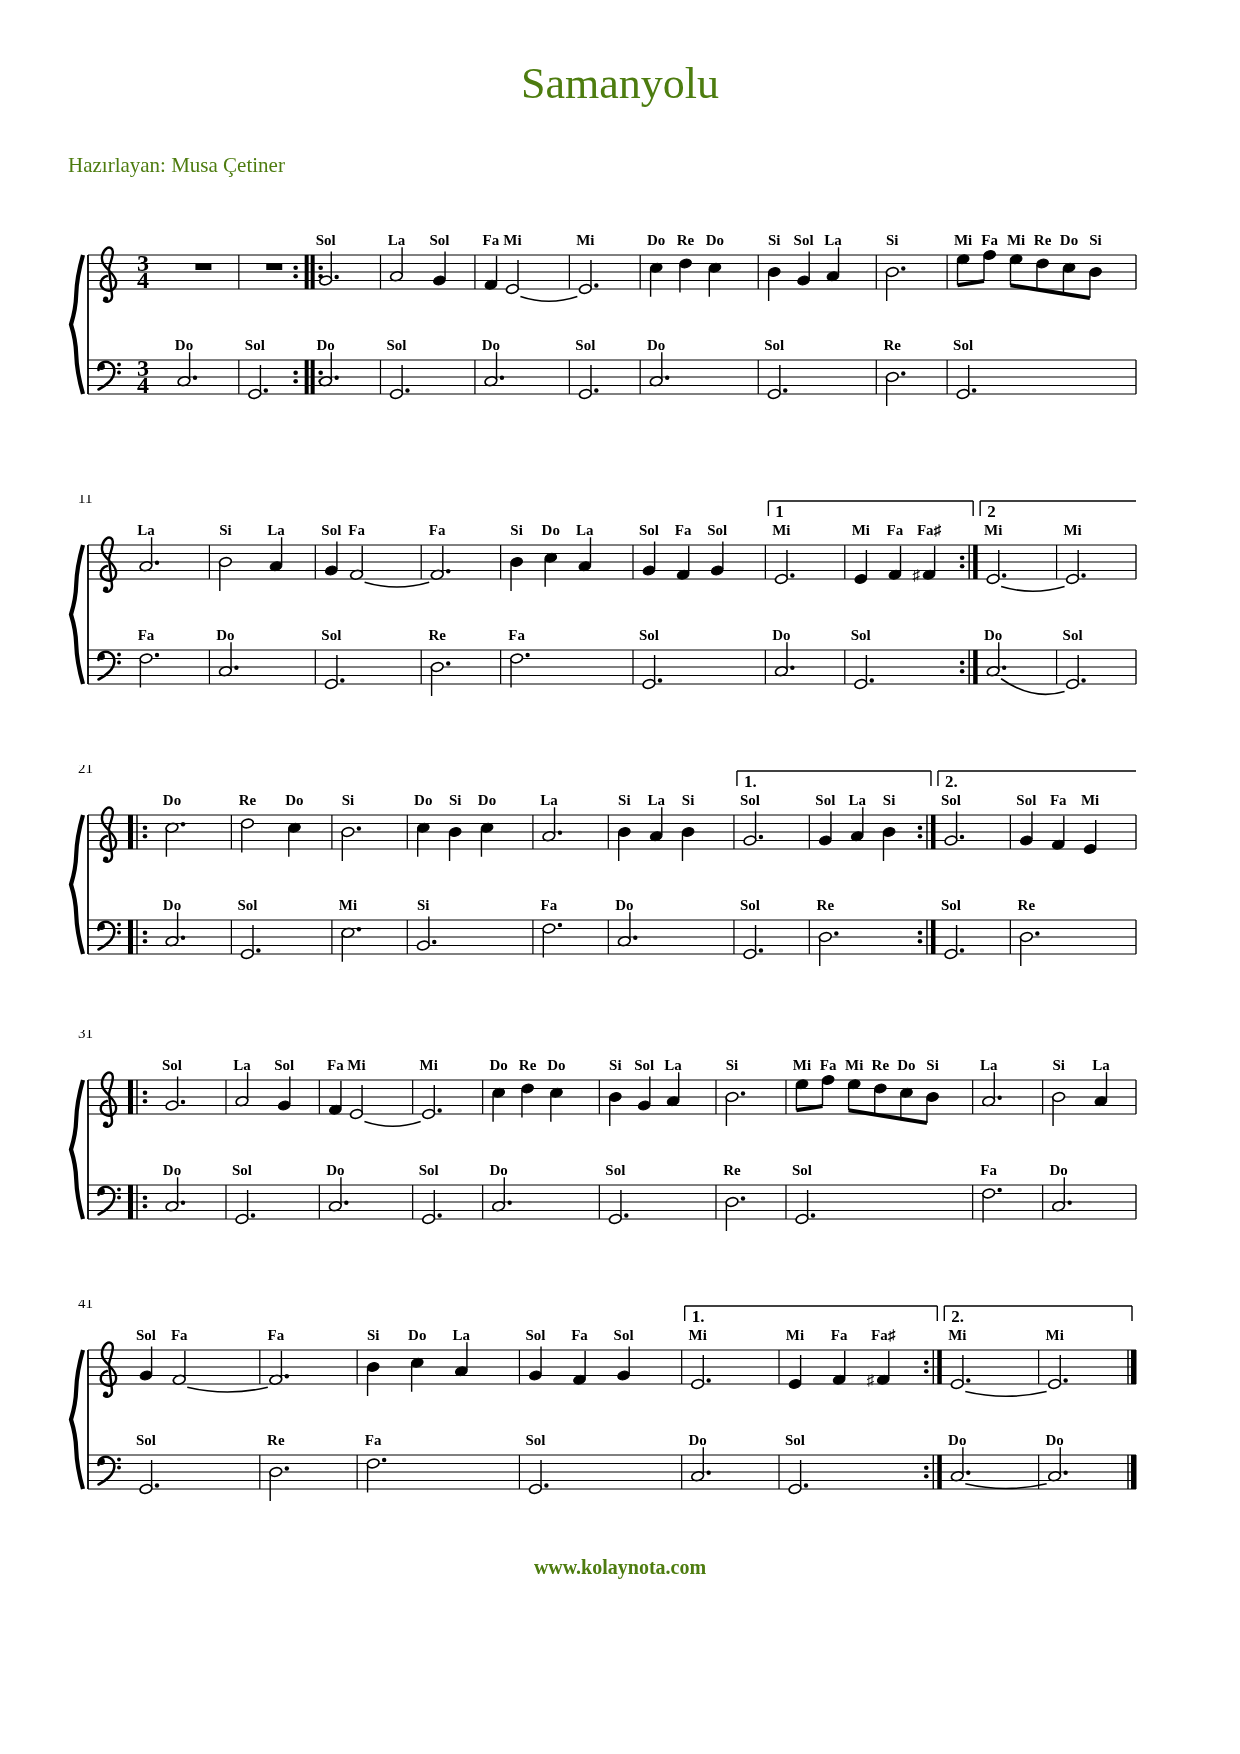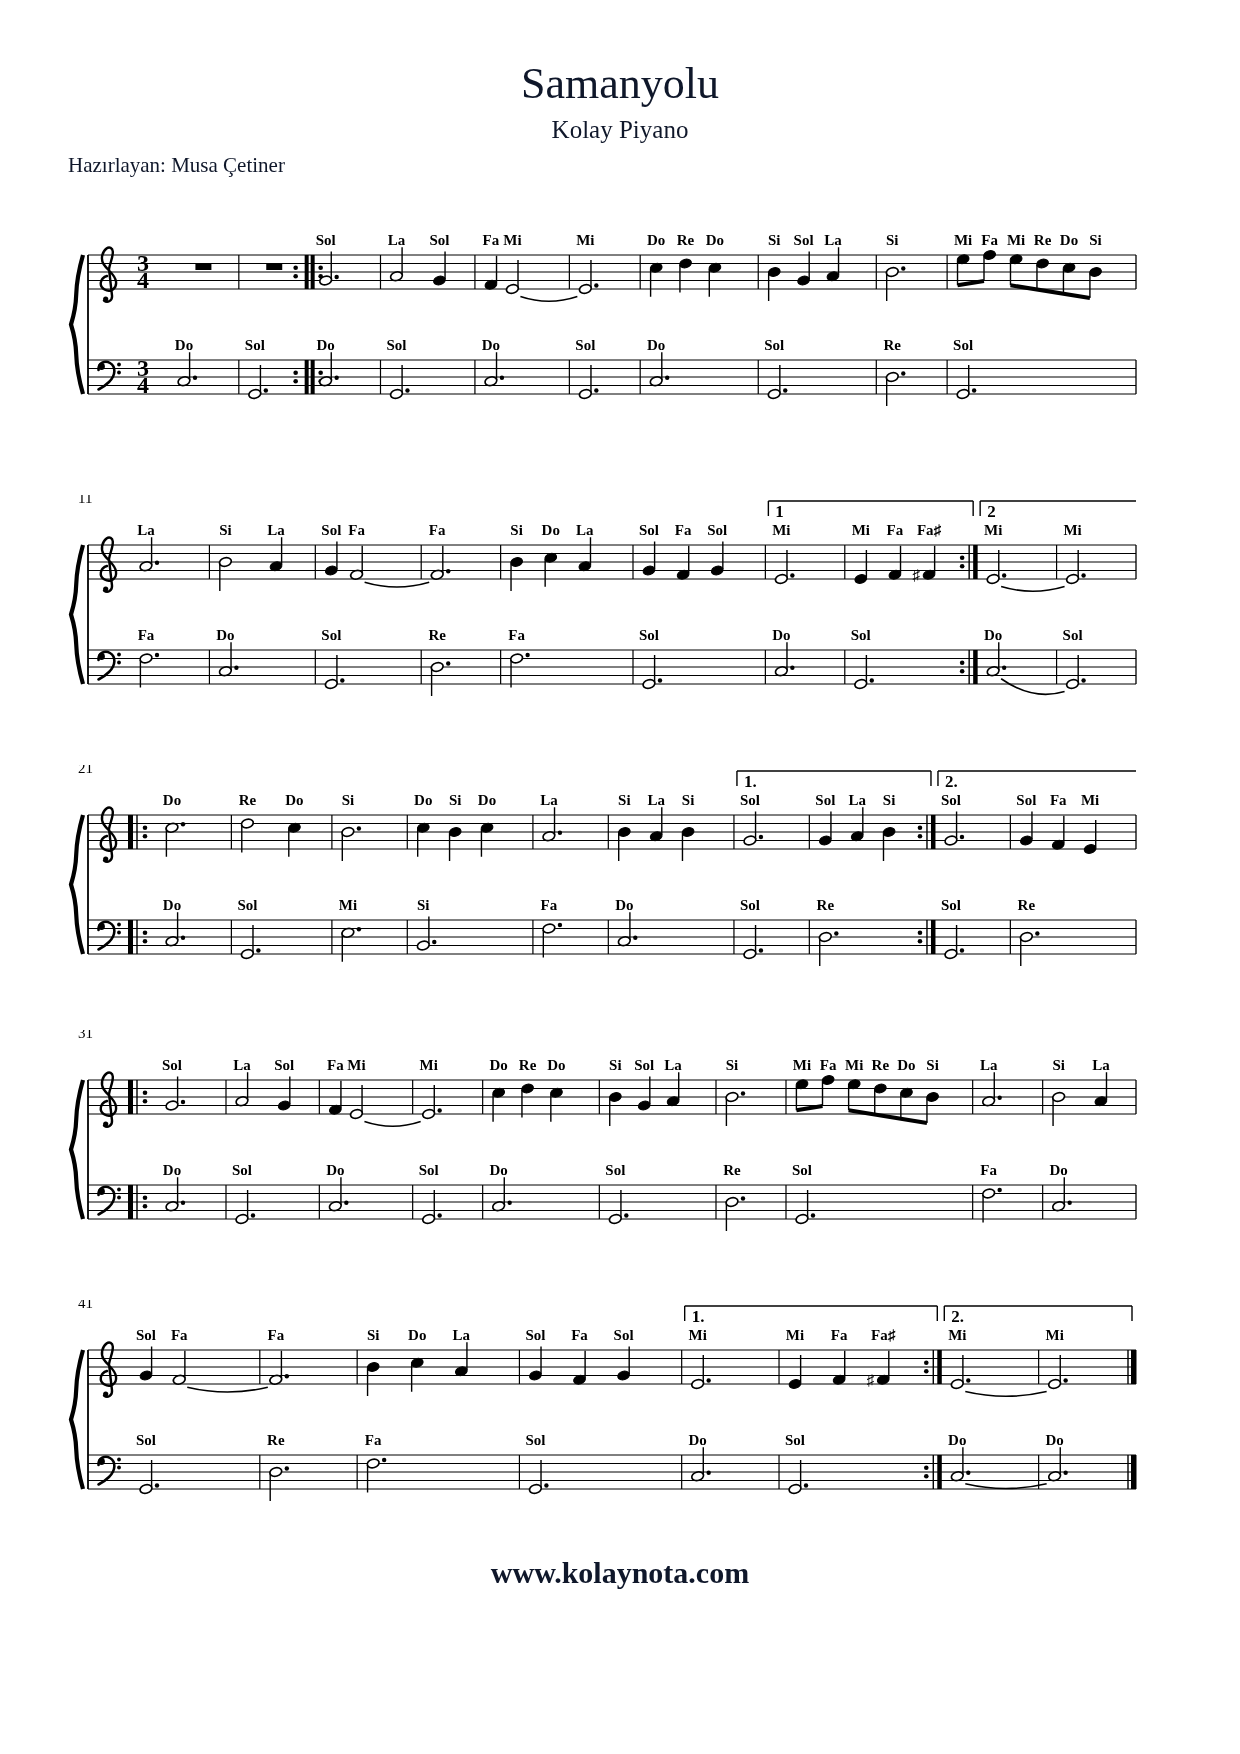--- a/index.html
+++ b/index.html
@@ -1,31 +1,30 @@
 <!DOCTYPE html>
 <html><head>
 <meta charset="utf-8">
 <style>
   html,body{margin:0;padding:0;background:#e8e8e8;}
   .page{width:1240px;height:1754px;background:#fff;position:relative;margin:0 auto;
-        font-family:"Liberation Serif",serif;color:#0f172a;overflow:hidden;}
+        font-family:"Liberation Serif",serif;color:#4d7c0f;overflow:hidden;}
   .title{position:absolute;top:58px;left:0;width:100%;text-align:center;
          font-size:44px;font-weight:normal;}
   .subtitle{position:absolute;top:116px;left:0;width:100%;text-align:center;font-size:25px;}
   .credit{position:absolute;top:153px;left:68px;font-size:21px;}
   .footer{position:absolute;top:1556px;left:0;width:100%;text-align:center;
-          font-size:30px;font-weight:bold;}
+          font-size:20px;font-weight:bold;}
   svg.system{position:absolute;left:0;}
 </style>
 </head>
 <body>
 
 <div class="page">
   <div class="title">Samanyolu</div>
-  <div class="subtitle">Kolay Piyano</div>
   <div class="credit">Hazırlayan: Musa Çetiner</div>
   <div id="score">
       <svg width="1240" height="235" class="system" style="top: 205px;">
         <line x1="88" y1="50" x2="1136" y2="50" stroke="#000" stroke-width="1"></line>
         <line x1="88" y1="155" x2="1136" y2="155" stroke="#000" stroke-width="1"></line>
         <line x1="88" y1="58.5" x2="1136" y2="58.5" stroke="#000" stroke-width="1"></line>
         <line x1="88" y1="163.5" x2="1136" y2="163.5" stroke="#000" stroke-width="1"></line>
         <line x1="88" y1="67" x2="1136" y2="67" stroke="#000" stroke-width="1"></line>
         <line x1="88" y1="172" x2="1136" y2="172" stroke="#000" stroke-width="1"></line>
         <line x1="88" y1="75.5" x2="1136" y2="75.5" stroke="#000" stroke-width="1"></line>

